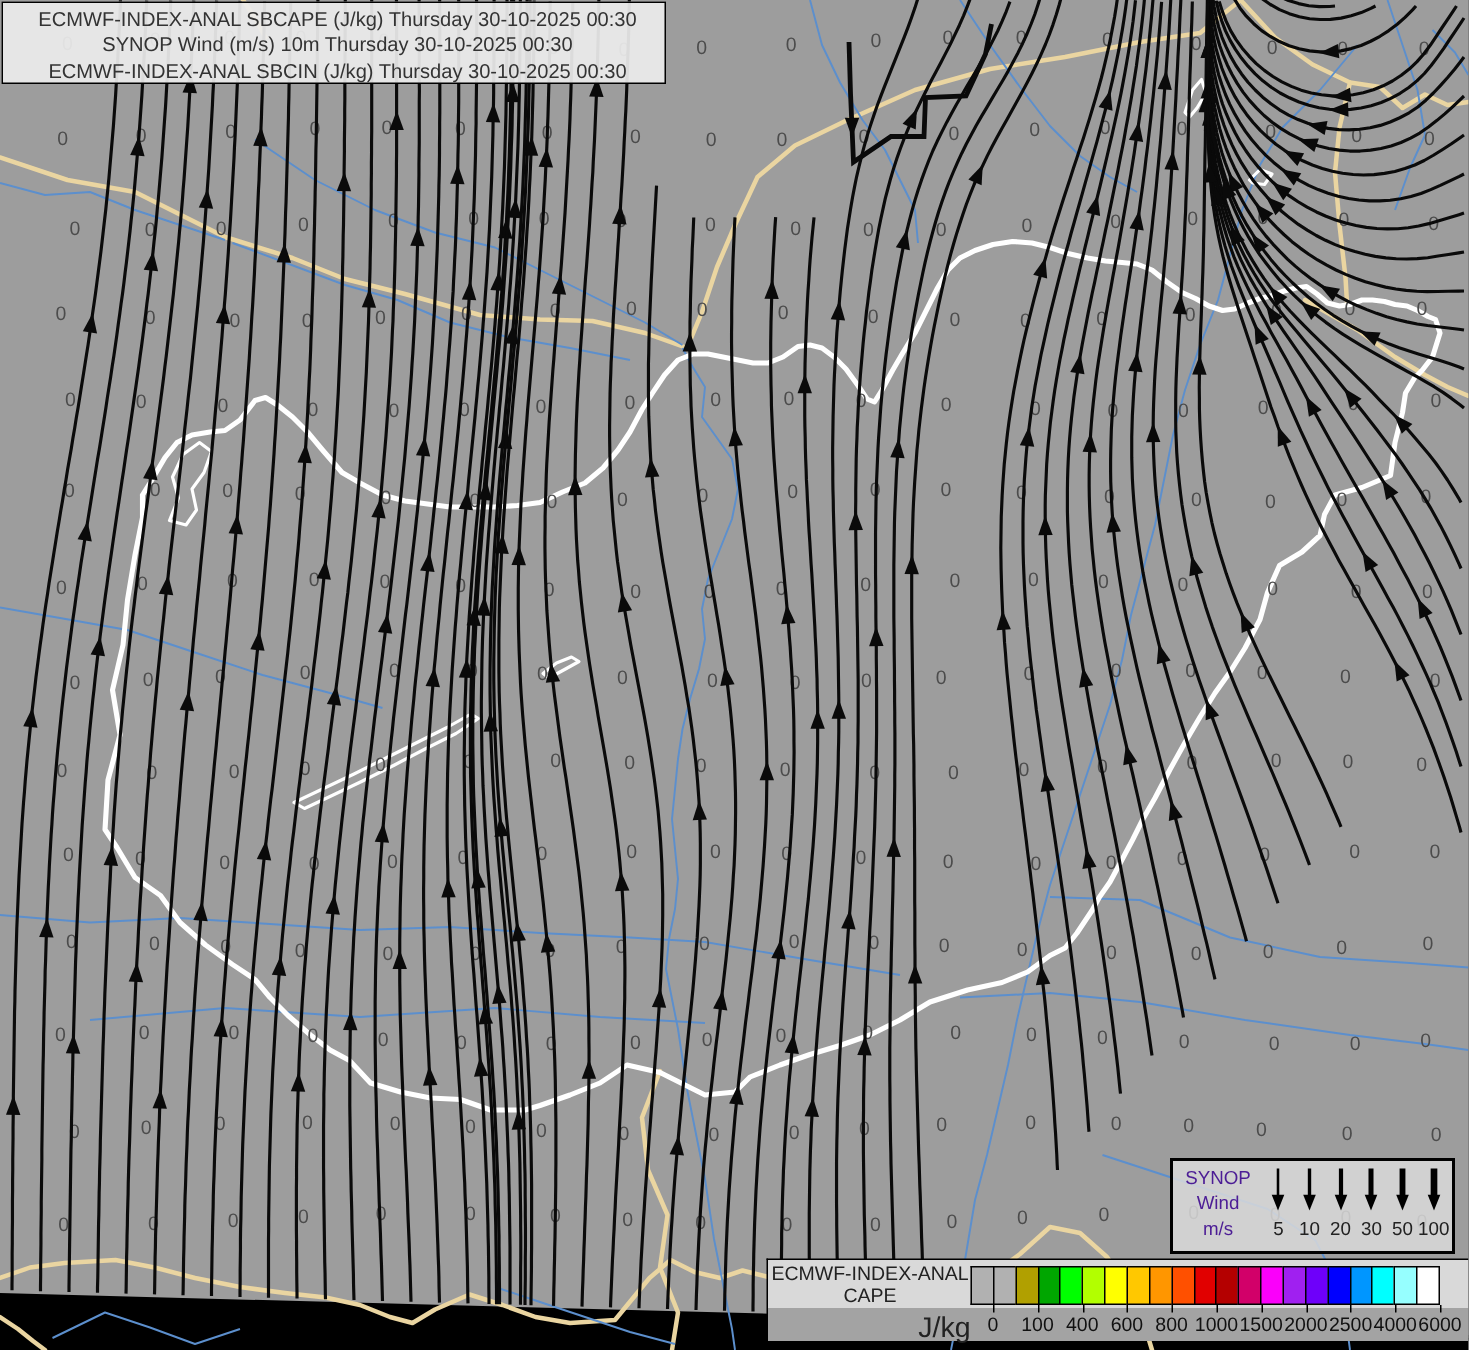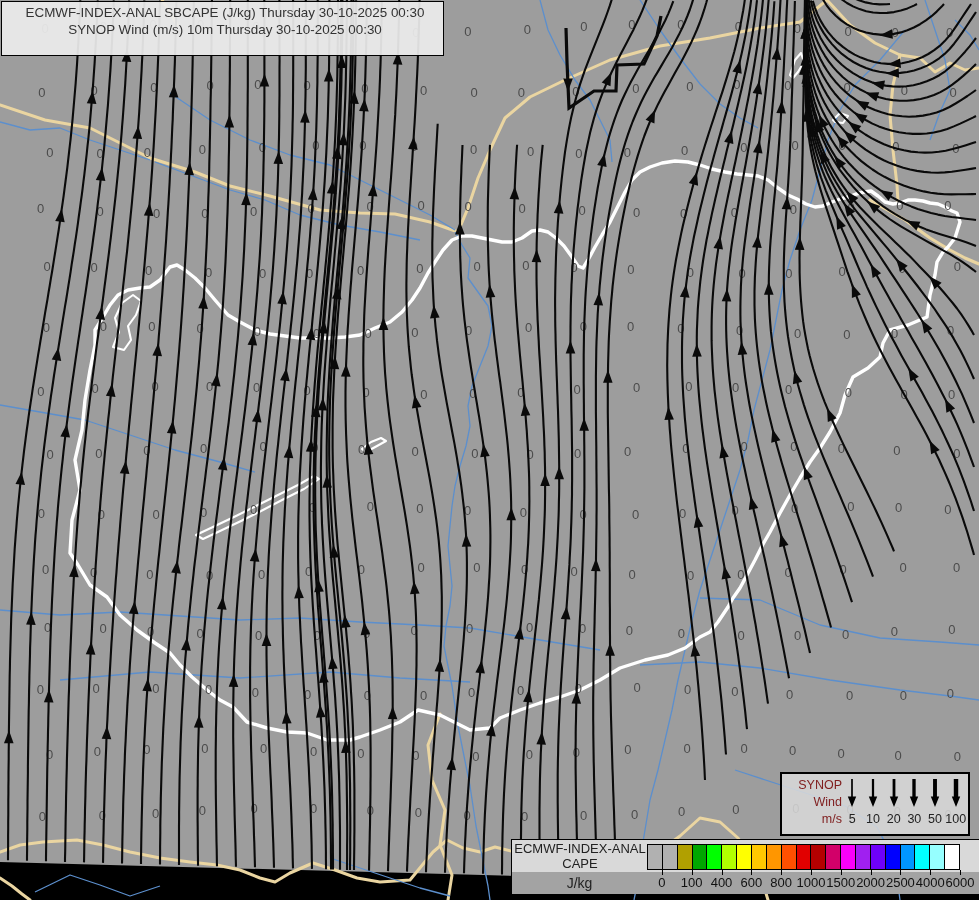--- a/index.html
+++ b/index.html
@@ -7,33 +7,33 @@
          font-family:"Liberation Sans",sans-serif;}
   #mapsvg{position:absolute;left:0;top:0;z-index:1;}
   .panel{position:absolute;z-index:3;box-sizing:border-box;}
   
   #titlebox{left:1px;top:1px;width:443px;height:55px;background:rgba(236,236,236,0.93);
             border:1px solid #000;padding:2px 0 0 5px;}
   #titlebox .tline{display:block;font-size:13.4px;line-height:17.3px;color:#333;white-space:nowrap;text-align:center;}
   
   #synop{left:780px;top:772px;width:190px;height:64px;background:rgba(219,219,219,0.85);
          border:2px solid #000;}
-  #synop .slabels{position:absolute;left:0;top:3px;width:60px;text-align:right;color:#7f1d1d;}
+  #synop .slabels{position:absolute;left:0;top:3px;width:60px;text-align:center;color:#4c1d95;}
   #synop .slabels span{display:block;font-size:12.5px;line-height:17px;}
   #synop .scols{position:absolute;left:60px;top:0;right:2px;bottom:0;display:flex;}
   #synop .scol{flex:1;position:relative;text-align:center;}
   #synop .scol svg{display:block;margin:3px auto 0;}
   #synop .scol .sval{position:absolute;left:0;right:0;top:38px;font-size:12.5px;color:#222;}
   
   #cape{left:511px;top:839px;width:468px;height:54px;border:1px solid #000;border-right:none;}
   #cape .band-light{position:absolute;left:0;top:0;width:100%;height:32px;background:#d9d9d9;}
   #cape .band-dark{position:absolute;left:0;top:32px;width:100%;height:22px;background:#a3a3a3;}
   #cape .ctitle{position:absolute;left:0;top:2px;width:136px;text-align:center;color:#222;}
   #cape .ctitle span{display:block;font-size:13px;line-height:14.5px;}
-  #cape .cunit{position:absolute;left:0;top:35px;width:135px;text-align:center;font-size:14px;color:#222;}
+  #cape .cunit{position:absolute;left:0;top:35px;width:135px;text-align:right;font-size:19px;color:#222;}
   #cape .swatches{position:absolute;left:135px;top:4px;width:313px;height:26px;display:flex;}
   #cape .sw{flex:1;border:1px solid #000;border-right:none;}
   #cape .sw:last-child{border-right:1px solid #000;}
   #cape .tick{position:absolute;top:30px;width:1px;height:5px;background:#000;}
   #cape .tlab{position:absolute;top:35px;transform:translateX(-50%);font-size:13px;color:#111;white-space:nowrap;}
 </style>
 </head>
 <body>
 
 <div id="stage">
@@ -567,20 +567,21 @@
       <path d="M344.6,614.5 L350.6,626.9 L341.0,627.9 Z" fill="#0a0a0a"></path>
       <path d="M335.1,356.0 L339.2,369.3 L329.6,368.7 Z" fill="#0a0a0a"></path>
       <path d="M354.5,90.8 L358.8,103.9 L349.2,103.6 Z" fill="#0a0a0a"></path>
       <path d="M566.0,28.0 L 567.0,62.0 L 569.0,108.0 L 594.0,91.0 L 616.0,91.0 L 617.0,65.0 L 644.0,64.0 L 657.0,36.0 L 661.0,16.0" fill="none" stroke="#0a0a0a" stroke-width="3.2" stroke-linejoin="miter"></path>
       <path d="M568.0,91.5 L563.2,78.5 L572.8,78.5 Z" fill="#0a0a0a"></path>
     </svg>
 
   <div id="titlebox" class="panel">
     <span class="tline">ECMWF-INDEX-ANAL SBCAPE (J/kg) Thursday 30-10-2025 00:30</span>
     <span class="tline">SYNOP Wind (m/s) 10m Thursday 30-10-2025 00:30</span>
+    <span class="tline">ECMWF-INDEX-ANAL SBCIN (J/kg) Thursday 30-10-2025 00:30</span>
   </div>
 
   <div id="synop" class="panel">
     <div class="slabels">
       <span>SYNOP</span>
       <span>Wind</span>
       <span>m/s</span>
     </div>
     <div class="scols" id="synop-cols">
         <div class="scol">

